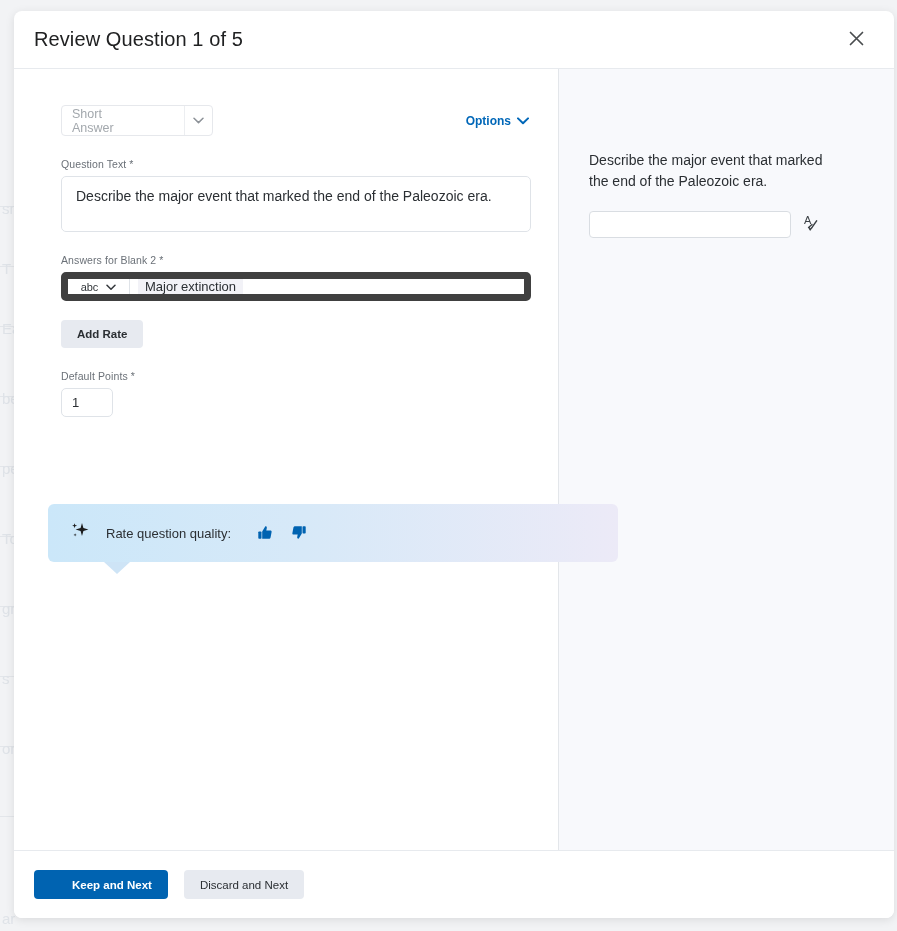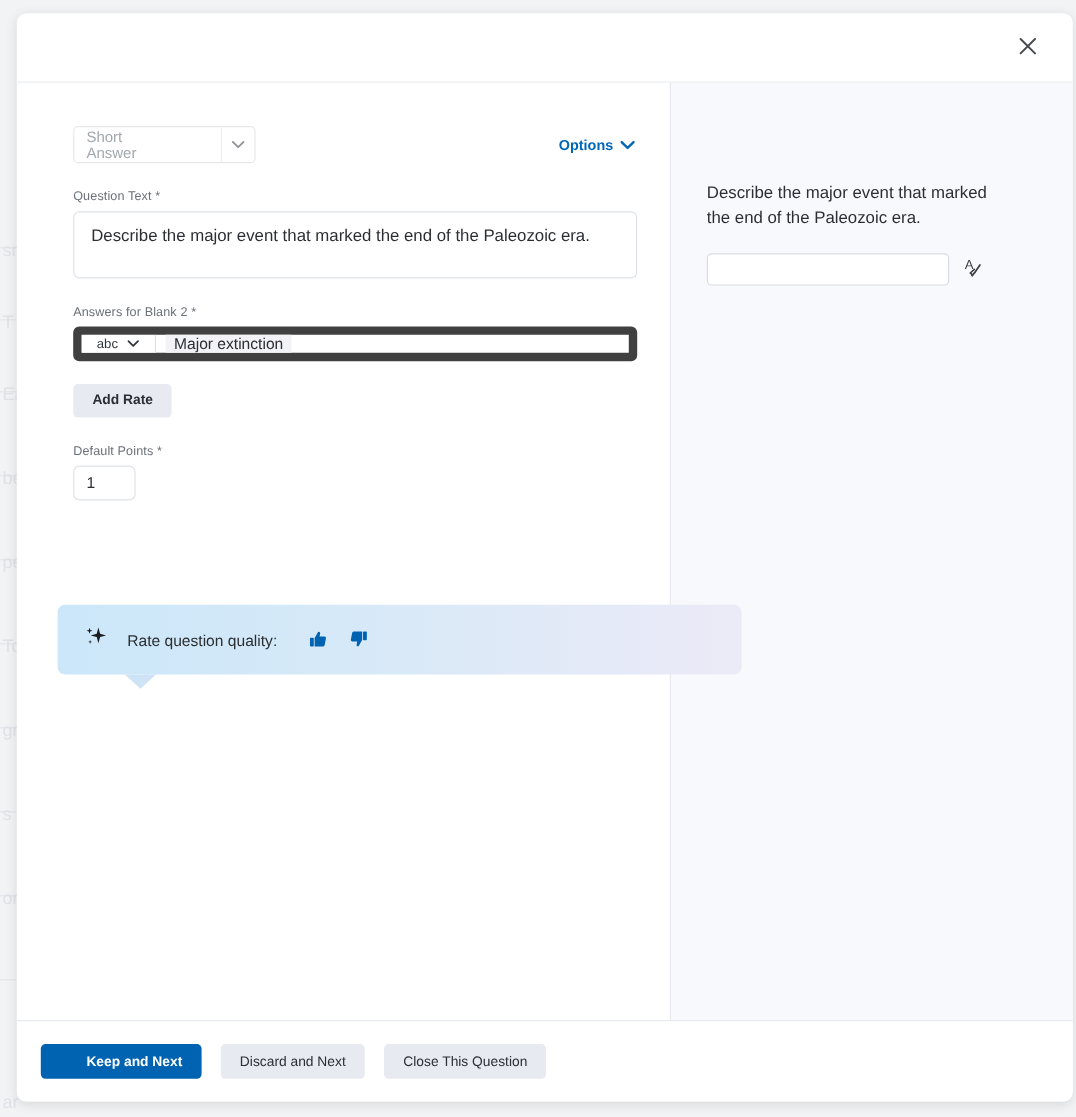--- a/index.html
+++ b/index.html
@@ -356,20 +356,21 @@
   <div class="ghost-text" style="top:530px; left:2px;">To</div>
   <div class="ghost-text" style="top:600px; left:2px;">gr</div>
   <div class="ghost-text" style="top:670px; left:2px;">s</div>
   <div class="ghost-text" style="top:740px; left:2px;">or</div>
   <div class="ghost-text" style="top:910px; left:2px;">ar</div>
 </div>
 
 <div class="modal">
 
   <div class="modal-header">
+    <div class="modal-title">Review Question 1 of 5</div>
     <button class="close-btn">
       <span>
         <svg width="15" height="15" viewBox="0 0 15 15" aria-hidden="true">
           <path d="M1.5 1.5 L13.5 13.5 M13.5 1.5 L1.5 13.5" stroke="#494c4f" stroke-width="1.7" stroke-linecap="round"></path>
         </svg>
       </span>
     </button>
   </div>
 
   <div class="modal-body">
@@ -463,16 +464,15 @@
           </svg>
         </span>
       </div>
     </div>
 
   </div>
 
   <div class="modal-footer">
     <button class="btn btn-primary">Keep and Next</button>
     <button class="btn btn-secondary">Discard and Next</button>
-    <button class="btn btn-secondary">Close This Question</button>
   </div>
 
 </div>
 
 </body></html>

